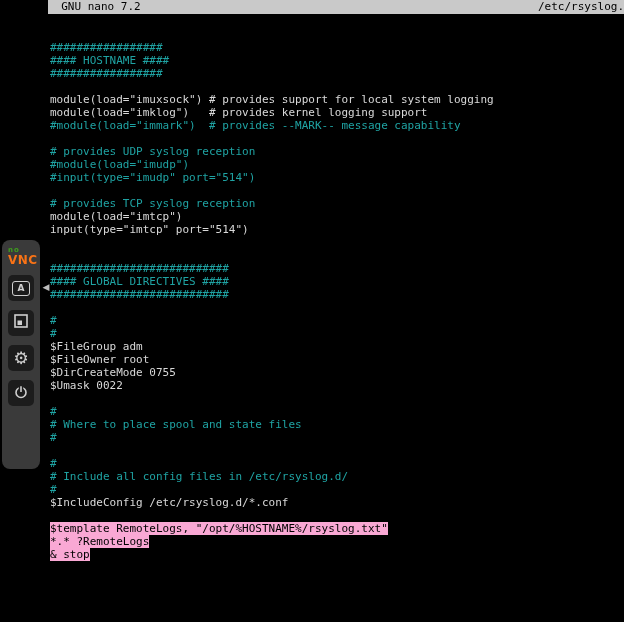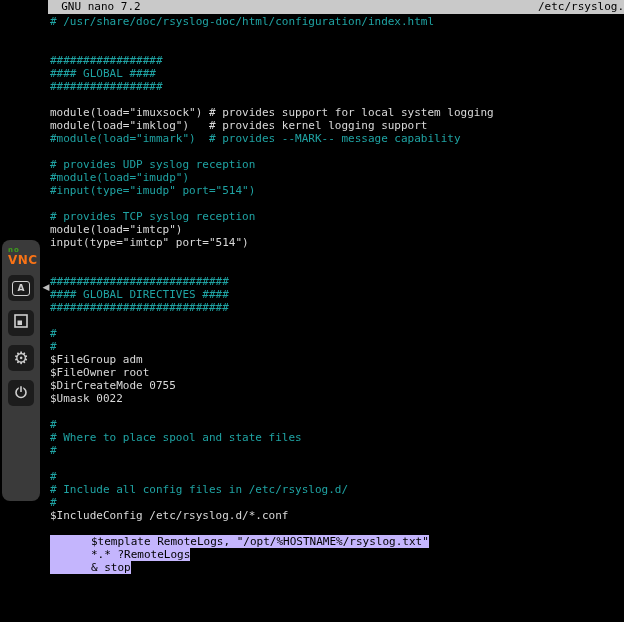--- a/index.html
+++ b/index.html
@@ -21,25 +21,25 @@
     font-size:11px; line-height:14px;
     display:flex; justify-content:space-between;
     white-space:pre; overflow:hidden;
   }
   .term-body { padding:1px 0 0 2px; }
   .line {
     height:13px; font-size:11px; line-height:13px;
     white-space:pre; color:#d9d9d9;
   }
   .line.comment { color:#1fa3a3; }
-  .line.selected .sel { background:#c4b5fd; color:#000;padding-left:41px; }
+  .line.selected .sel { background:#f9a8d4; color:#000; }
 
   
   .vnc-panel {
-    position:absolute; left:2px; top:240px; width:38px; height:261px;
+    position:absolute; left:2px; top:240px; width:38px; height:229px;
     background:#3a3a3a; border-radius:8px;
     display:flex; flex-direction:column; align-items:center;
   }
   .vnc-logo { margin-top:7px; line-height:1; text-align:left; width:26px;
               font-family:"DejaVu Sans", sans-serif; }
   .logo-no  { display:block; color:#3fa01e; font-size:7px; font-weight:bold; letter-spacing:1px; }
   .logo-vnc { display:block; color:#f97316; font-size:12px; font-weight:bold; letter-spacing:0.5px; }
 
   .vnc-btn {
     width:26px; height:26px; margin-top:9px;
@@ -65,25 +65,24 @@
 </style>
 </head>
 <body>
 
 <div class="terminal">
   <div class="titlebar">
     <span>  GNU nano 7.2</span>
     <span>/etc/rsyslog.</span>
   </div>
   <div class="term-body">
-      <div class="line comment"># /usr/share/doc/rsyslog-doc/html/configuration/index.html</div>
       <div class="line blank">&nbsp;</div>
       <div class="line blank">&nbsp;</div>
       <div class="line comment">#################</div>
-      <div class="line comment">#### GLOBAL ####</div>
+      <div class="line comment">#### HOSTNAME ####</div>
       <div class="line comment">#################</div>
       <div class="line blank">&nbsp;</div>
       <div class="line code">module(load="imuxsock") # provides support for local system logging</div>
       <div class="line code">module(load="imklog")   # provides kernel logging support</div>
       <div class="line comment">#module(load="immark")  # provides --MARK-- message capability</div>
       <div class="line blank">&nbsp;</div>
       <div class="line comment"># provides UDP syslog reception</div>
       <div class="line comment">#module(load="imudp")</div>
       <div class="line comment">#input(type="imudp" port="514")</div>
       <div class="line blank">&nbsp;</div>

